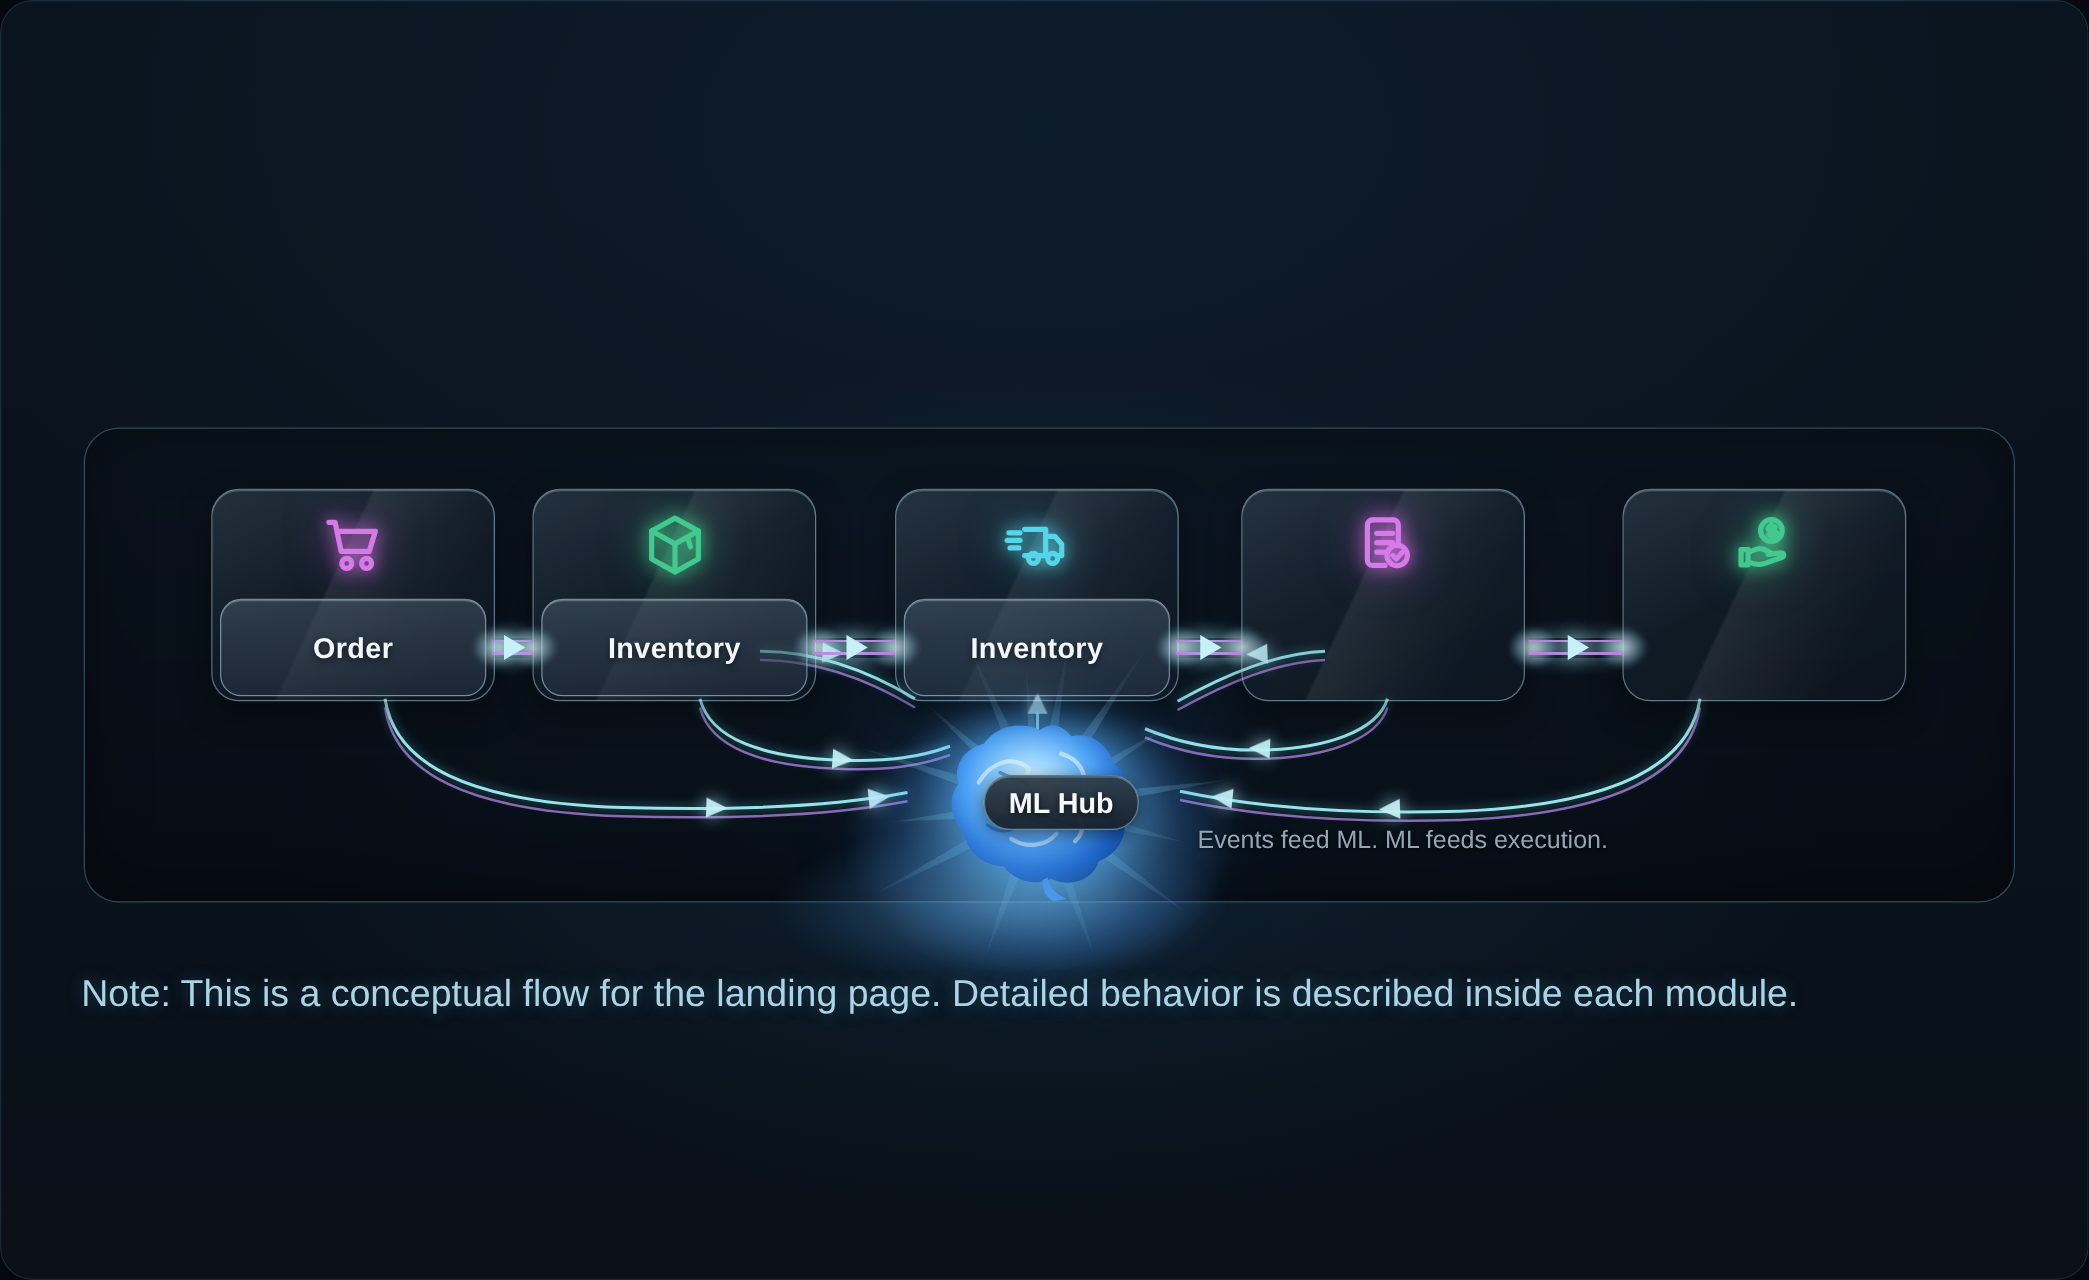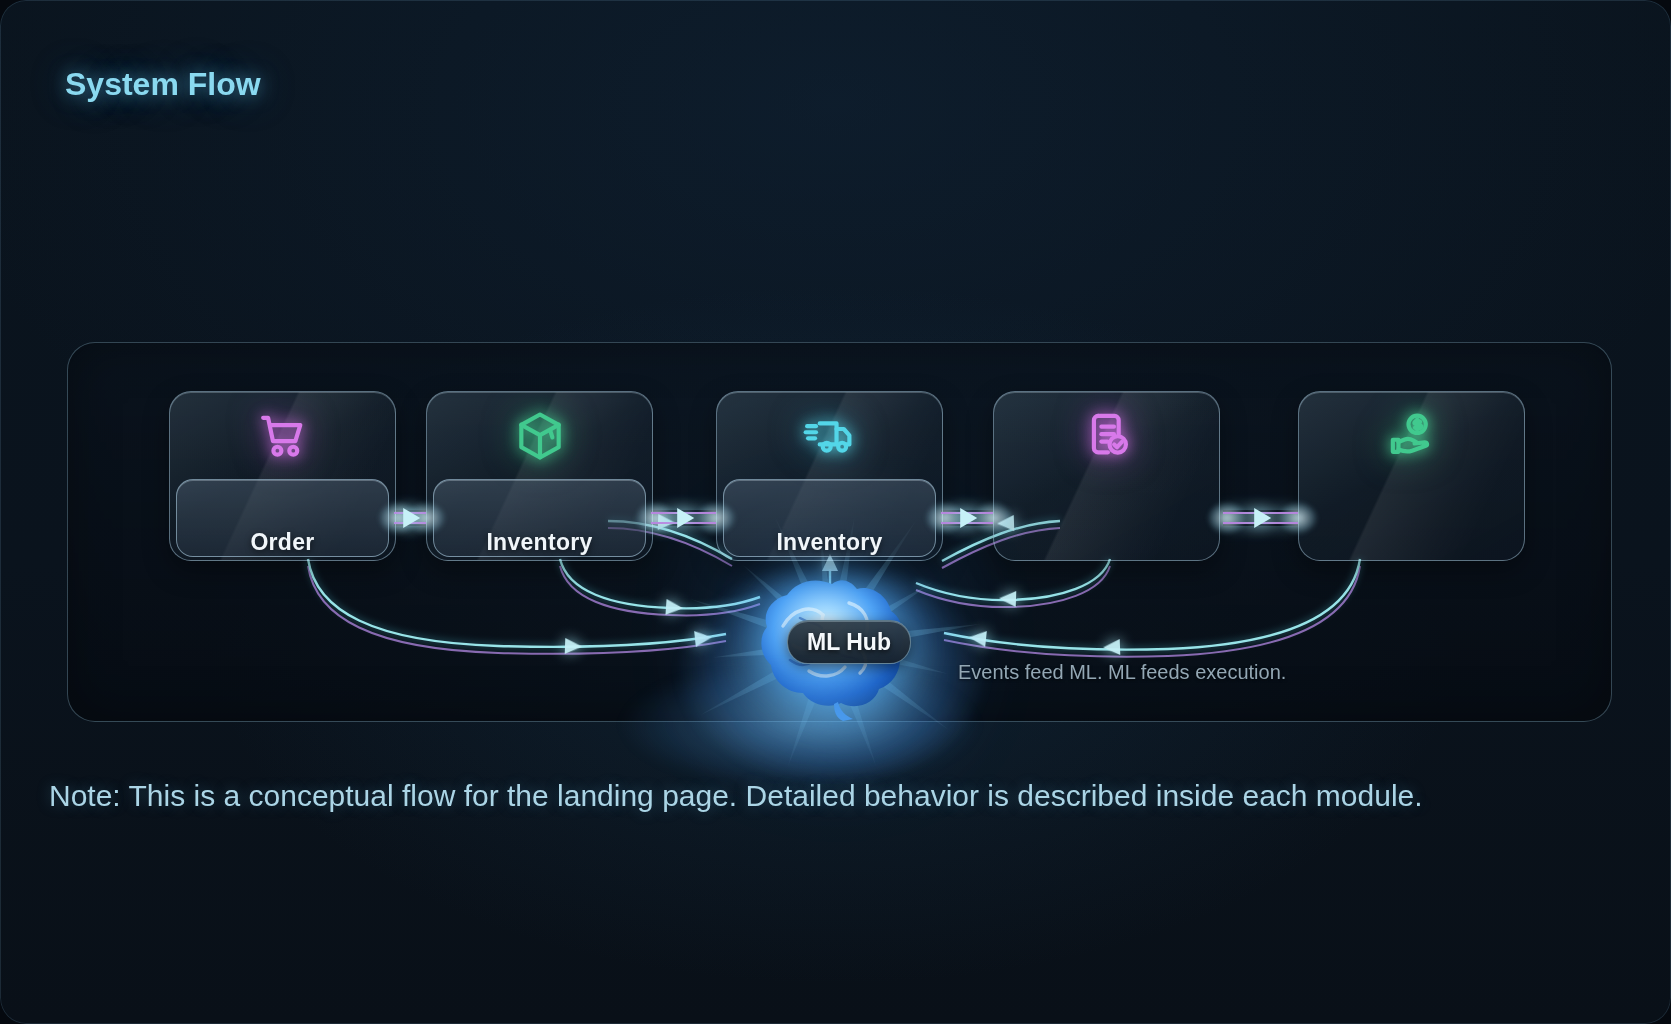--- a/index.html
+++ b/index.html
@@ -21,21 +21,21 @@
     position:absolute;left:65px;top:66px;
     font-size:32px;font-weight:700;color:#8ad9f0;
     text-shadow:0 0 18px rgba(110,210,250,.55), 0 0 40px rgba(80,180,230,.35);
   }
   .subtitle{
     position:absolute;left:65px;top:150px;width:1350px;
     font-size:30px;line-height:69px;color:#acd6e7;
     text-shadow:0 0 14px rgba(90,170,210,.35);
   }
   .note{
-    position:absolute;left:49px;top:764px;width:1440px;
+    position:absolute;left:65px;top:764px;width:1440px;
     font-size:30px;line-height:63px;color:#abd5e6;
     text-shadow:0 0 14px rgba(90,170,210,.35);
   }
   
   .panel{
     position:absolute;left:67px;top:342px;width:1543px;height:378px;
     border-radius:28px;
     border:1.5px solid rgba(125,165,185,.38);
     background:linear-gradient(180deg, rgba(10,18,28,.55), rgba(6,11,18,.72));
     box-shadow: inset 0 0 50px rgba(0,0,0,.35);
@@ -61,21 +61,21 @@
   .card .icon-zone{
     position:absolute;left:0;top:0;right:0;height:88px;
     display:flex;align-items:center;justify-content:center;
   }
   .card .icon-zone svg{width:56px;height:56px;}
   .card .label-plate{
     position:absolute;left:6px;right:6px;top:87px;bottom:3px;border-radius:17px;
     border:1.2px solid rgba(180,215,235,.55);
     background:linear-gradient(180deg, rgba(95,115,135,.38), rgba(42,56,72,.5));
     box-shadow:inset 0 1px 0 rgba(225,245,255,.28);
-    display:flex;align-items:flex-end;justify-content:center;
+    display:flex;align-items:center;justify-content:center;
   }
   .card .label-plate .mod-label{
     font-size:23px;font-weight:700;color:#f1f6fa;letter-spacing:.3px;
     text-shadow:0 2px 6px rgba(0,0,0,.6);
   }
   
   .glow-magenta svg{filter:drop-shadow(0 0 7px rgba(225,120,240,.85)) drop-shadow(0 0 16px rgba(200,90,230,.5));}
   .glow-green   svg{filter:drop-shadow(0 0 7px rgba(80,230,160,.85)) drop-shadow(0 0 16px rgba(60,210,140,.5));}
   .glow-cyan    svg{filter:drop-shadow(0 0 7px rgba(90,225,240,.85)) drop-shadow(0 0 16px rgba(70,200,230,.5));}
   
@@ -135,21 +135,20 @@
     position:absolute;left:890px;top:318px;font-size:20px;color:#93a7b4;
     text-shadow:0 1px 3px rgba(0,0,0,.6);
   }
   .flows{position:absolute;inset:0;pointer-events:none;}
 </style>
 </head>
 <body>
 
 <div class="page">
 
-  <div class="title">System Flow</div>
 
   <div class="panel">
 
     <svg class="flows" width="1543" height="378" viewBox="0 0 1543 378">
       <defs>
         <filter id="soft" x="-30%" y="-30%" width="160%" height="160%">
           <feGaussianBlur stdDeviation="3.2"></feGaussianBlur>
         </filter>
       </defs>
       <g id="flow-paths">

